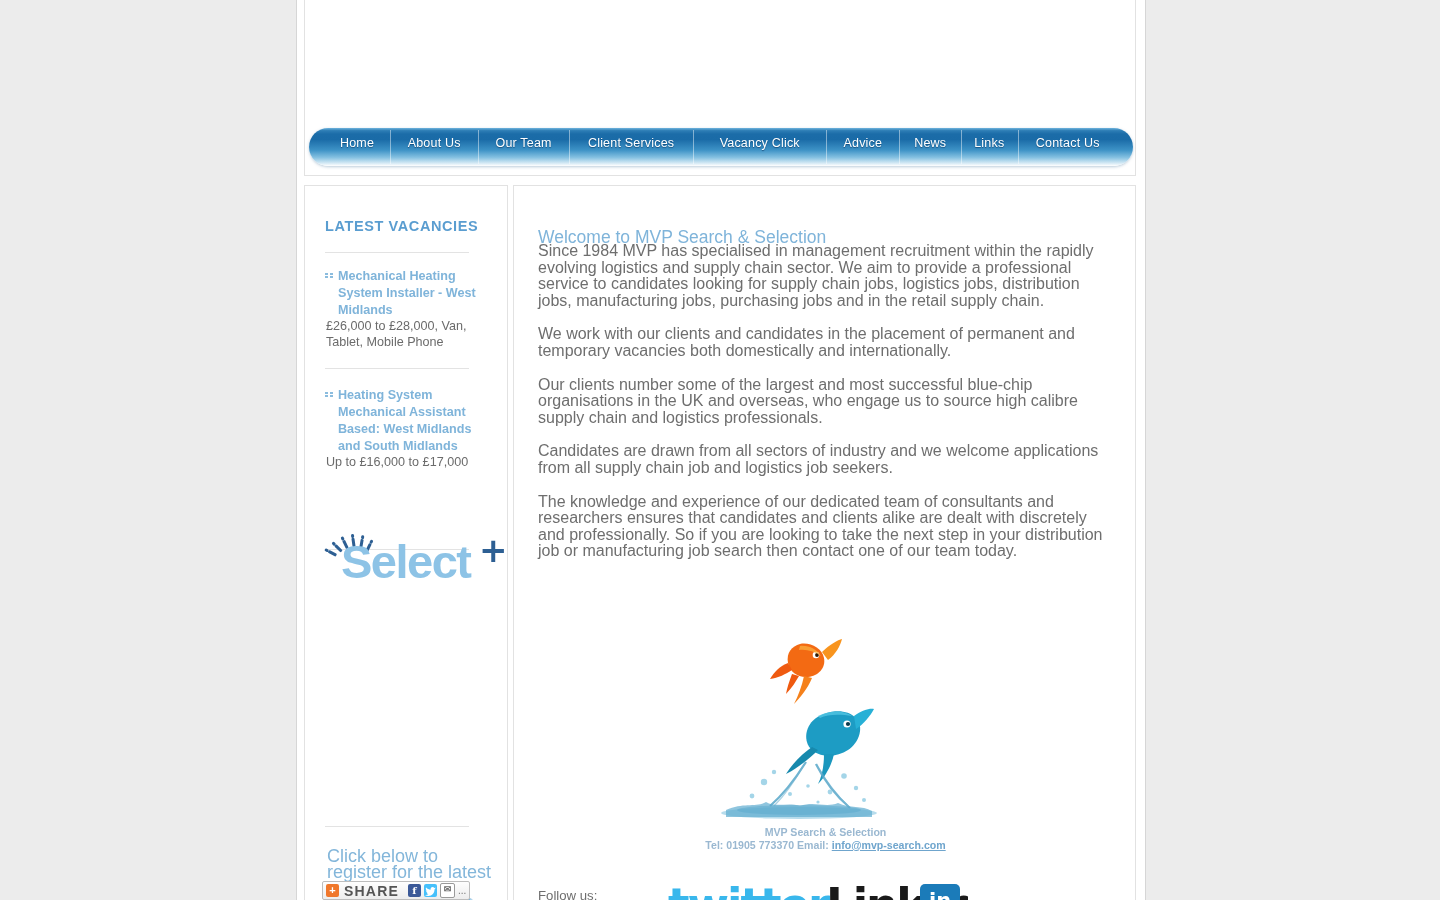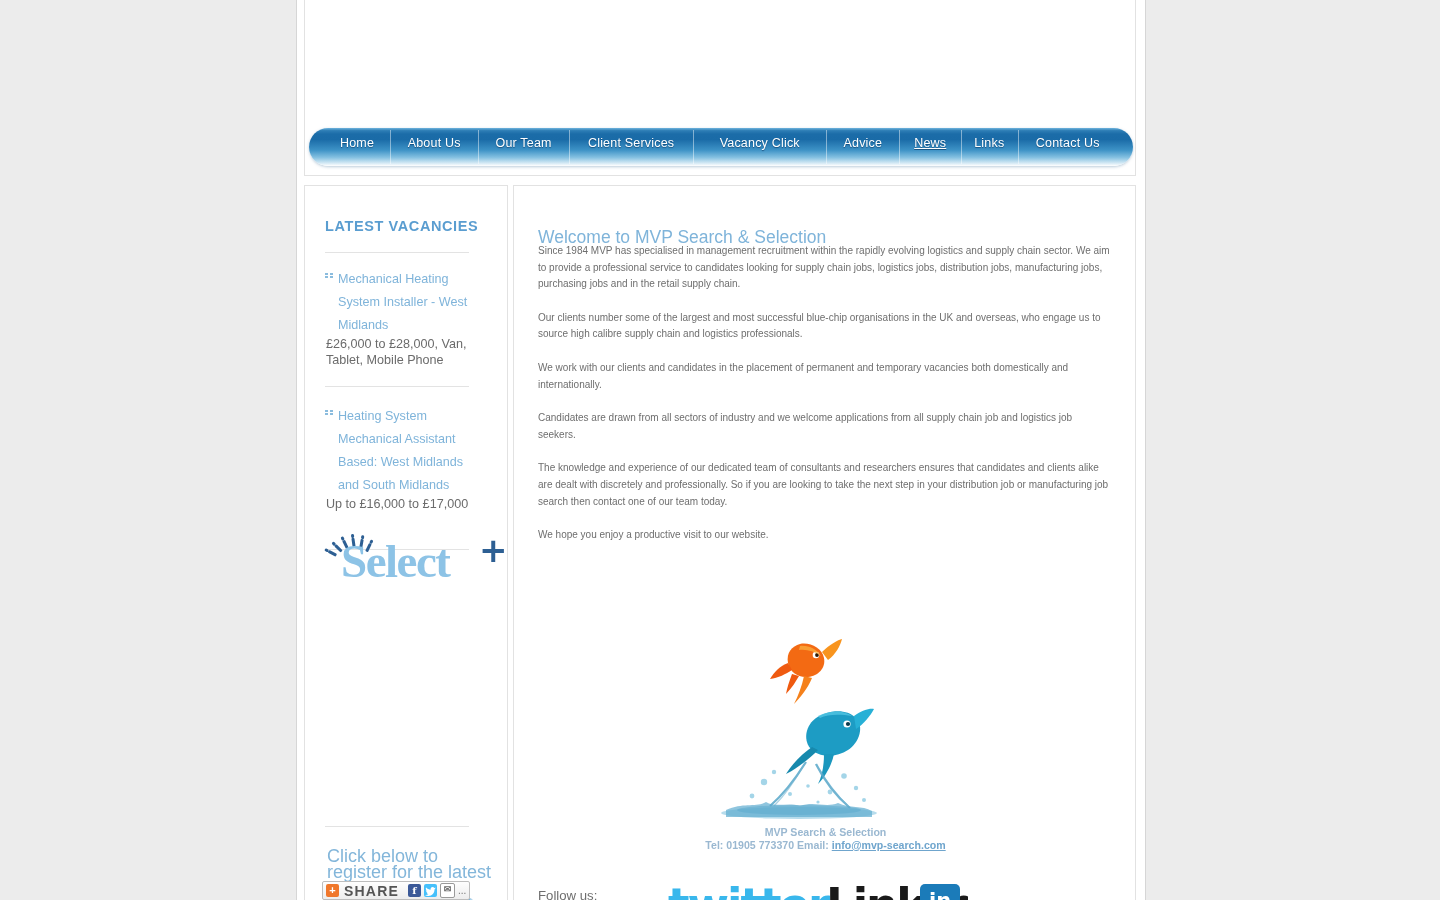--- a/index.html
+++ b/index.html
@@ -157,25 +157,26 @@
   .vac-list {
     position: absolute;
     left: 20px;
     top: 82px;
     width: 162px;
   }
   .vac-item { position: relative; margin-bottom: 4px; }
   .vac-link {
     color: #7fb4da;
     font-size: 12.6px;
-    line-height: 23px;
+    line-height: 17px;
     text-decoration: none;
     display: block;
     padding-left: 13px;
     cursor: pointer;
+    font-weight: bold;
   }
   .grid-bullet {
     position: absolute;
     left: 0;
     top: 5px;
     width: 8px;
     height: 6px;
     display: grid;
     grid-template-columns: 3px 3px;
     grid-template-rows: 2px 2px;
@@ -203,21 +204,21 @@
     height: 58px;
   }
   .select-word {
     position: absolute;
     left: 14px;
     top: 0;
     font-size: 47px;
     font-weight: bold;
     color: #8dc3e6;
     letter-spacing: -1.5px;
-    font-family: Liberation Serif, serif;
+    font-family: Liberation Sans, sans-serif;
   }
   .select-plus {
     position: absolute;
     left: 152px;
     top: -4px;
     font-size: 34px;
     font-weight: bold;
     color: #2d5f93;
     font-family: "DejaVu Sans", sans-serif;
   }
@@ -337,21 +338,21 @@
     font-weight: normal;
   }
   .ct-body {
     position: absolute;
     left: 24px;
     top: 57px;
     width: 572px;
   }
   .ct-body p {
     margin: 0 0 17px 0;
-    font-size: 10px;
+    font-size: 16px;
     line-height: 16.6px;
     color: #6e6e6e;
   }
 
   .fish-art {
     position: absolute;
     left: 190px;
     top: 440px;
     width: 186px;
     height: 195px;
@@ -443,21 +444,21 @@
   </div>
 
   <nav class="navbar">
     <div class="nav-inner" id="nav-inner">
         <div class="nav-item" style="width: 66px;">Home</div>
         <div class="nav-item" style="width: 91px;">About Us</div>
         <div class="nav-item" style="width: 94px;">Our Team</div>
         <div class="nav-item" style="width: 132px;">Client Services</div>
         <div class="nav-item" style="width: 142px;">Vacancy Click</div>
         <div class="nav-item" style="width: 74px;">Advice</div>
-        <div class="nav-item" style="width: 61px; text-decoration: underline;">News</div>
+        <div class="nav-item" style="width: 61px;">News</div>
         <div class="nav-item" style="width: 55px;">Links</div>
         <div class="nav-item" style="width: 105px;">Contact Us</div>
       </div>
   </nav>
 
   <aside class="sidebar-box">
 
     <div class="sb-title">LATEST VACANCIES</div>
     <div class="sb-rule" style="top:66px;"></div>
 
@@ -520,25 +521,24 @@
     <span class="sw-icon sw-mail">✉</span>
     <span class="sw-more">...</span>
   </div>
 
   <main class="content-box">
 
     <h1 class="ct-heading">Welcome to MVP Search &amp; Selection</h1>
 
     <div class="ct-body" id="ct-body">
         <p>Since 1984 MVP has specialised in management recruitment within the rapidly evolving logistics and supply chain sector. We aim to provide a professional service to candidates looking for supply chain jobs, logistics jobs, distribution jobs, manufacturing jobs, purchasing jobs and in the retail supply chain.</p>
+        <p>We work with our clients and candidates in the placement of permanent and temporary vacancies both domestically and internationally.</p>
         <p>Our clients number some of the largest and most successful blue-chip organisations in the UK and overseas, who engage us to source high calibre supply chain and logistics professionals.</p>
-        <p>We work with our clients and candidates in the placement of permanent and temporary vacancies both domestically and internationally.</p>
         <p>Candidates are drawn from all sectors of industry and we welcome applications from all supply chain job and logistics job seekers.</p>
         <p>The knowledge and experience of our dedicated team of consultants and researchers ensures that candidates and clients alike are dealt with discretely and professionally. So if you are looking to take the next step in your distribution job or manufacturing job search then contact one of our team today.</p>
-        <p>We hope you enjoy a productive visit to our website.</p>
       </div>
 
     <div class="fish-art">
       <svg width="186" height="195" viewBox="0 0 186 195">
 
         <g>
           <path d="M96 18 C106 16 118 22 120 32 C122 42 114 50 104 51 C94 52 86 46 84 37 C82 27 88 20 96 18 Z" fill="#f36a13"></path>
           <path d="M118 26 C126 18 134 14 138 13 C136 20 132 28 124 34 Z" fill="#f8941e"></path>
           <path d="M84 37 C76 40 70 46 66 53 C74 52 82 48 88 44 Z" fill="#ef5a10"></path>
           <path d="M100 50 C98 60 94 70 90 78 C96 72 104 62 108 52 Z" fill="#f5811b"></path>

